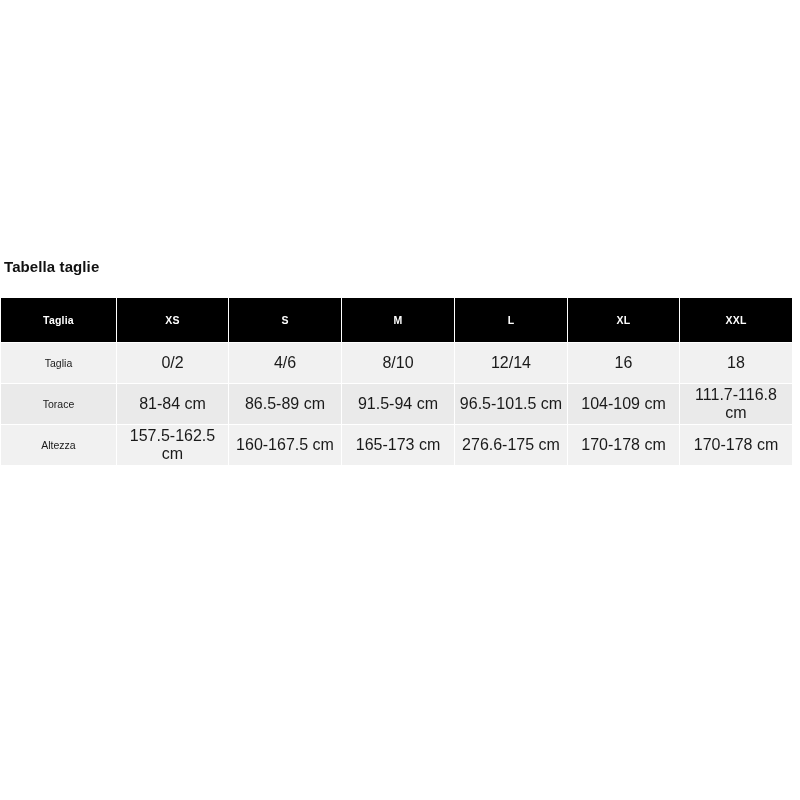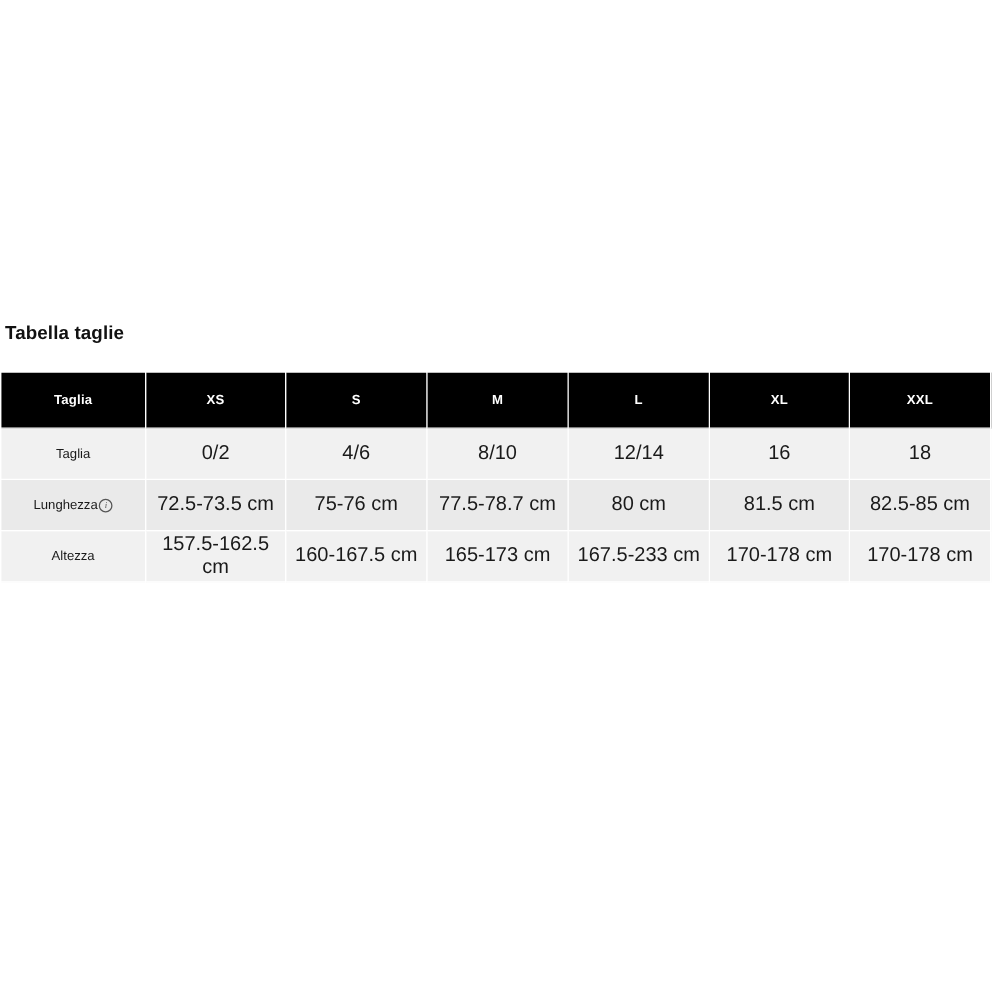--- a/index.html
+++ b/index.html
@@ -131,42 +131,42 @@
             <span class="rowhead-inner">Taglia</span>
           </td>
           <td>0/2</td>
           <td>4/6</td>
           <td>8/10</td>
           <td>12/14</td>
           <td>16</td>
           <td>18</td>
         </tr>
 
-
         <tr>
           <td class="row-head">
-            <span class="rowhead-inner">Lunghezza</span><span class="info-icon">i</span>
+            <span class="rowhead-inner">Torace</span>
           </td>
-          <td>72.5-73.5 cm</td>
-          <td>75-76 cm</td>
-          <td>77.5-78.7 cm</td>
-          <td>80 cm</td>
-          <td>81.5 cm</td>
-          <td>82.5-85 cm</td>
+          <td>81-84 cm</td>
+          <td>86.5-89 cm</td>
+          <td>91.5-94 cm</td>
+          <td>96.5-101.5 cm</td>
+          <td>104-109 cm</td>
+          <td>111.7-116.8 cm</td>
         </tr>
+
 
 
         <tr>
           <td class="row-head">
             <span class="rowhead-inner">Altezza</span>
           </td>
           <td>157.5-162.5 cm</td>
           <td>160-167.5 cm</td>
           <td>165-173 cm</td>
-          <td>167.5-233 cm</td>
+          <td>276.6-175 cm</td>
           <td>170-178 cm</td>
           <td>170-178 cm</td>
         </tr>
 
       </tbody>
     </table>
   </div>
 
 </div>
 

